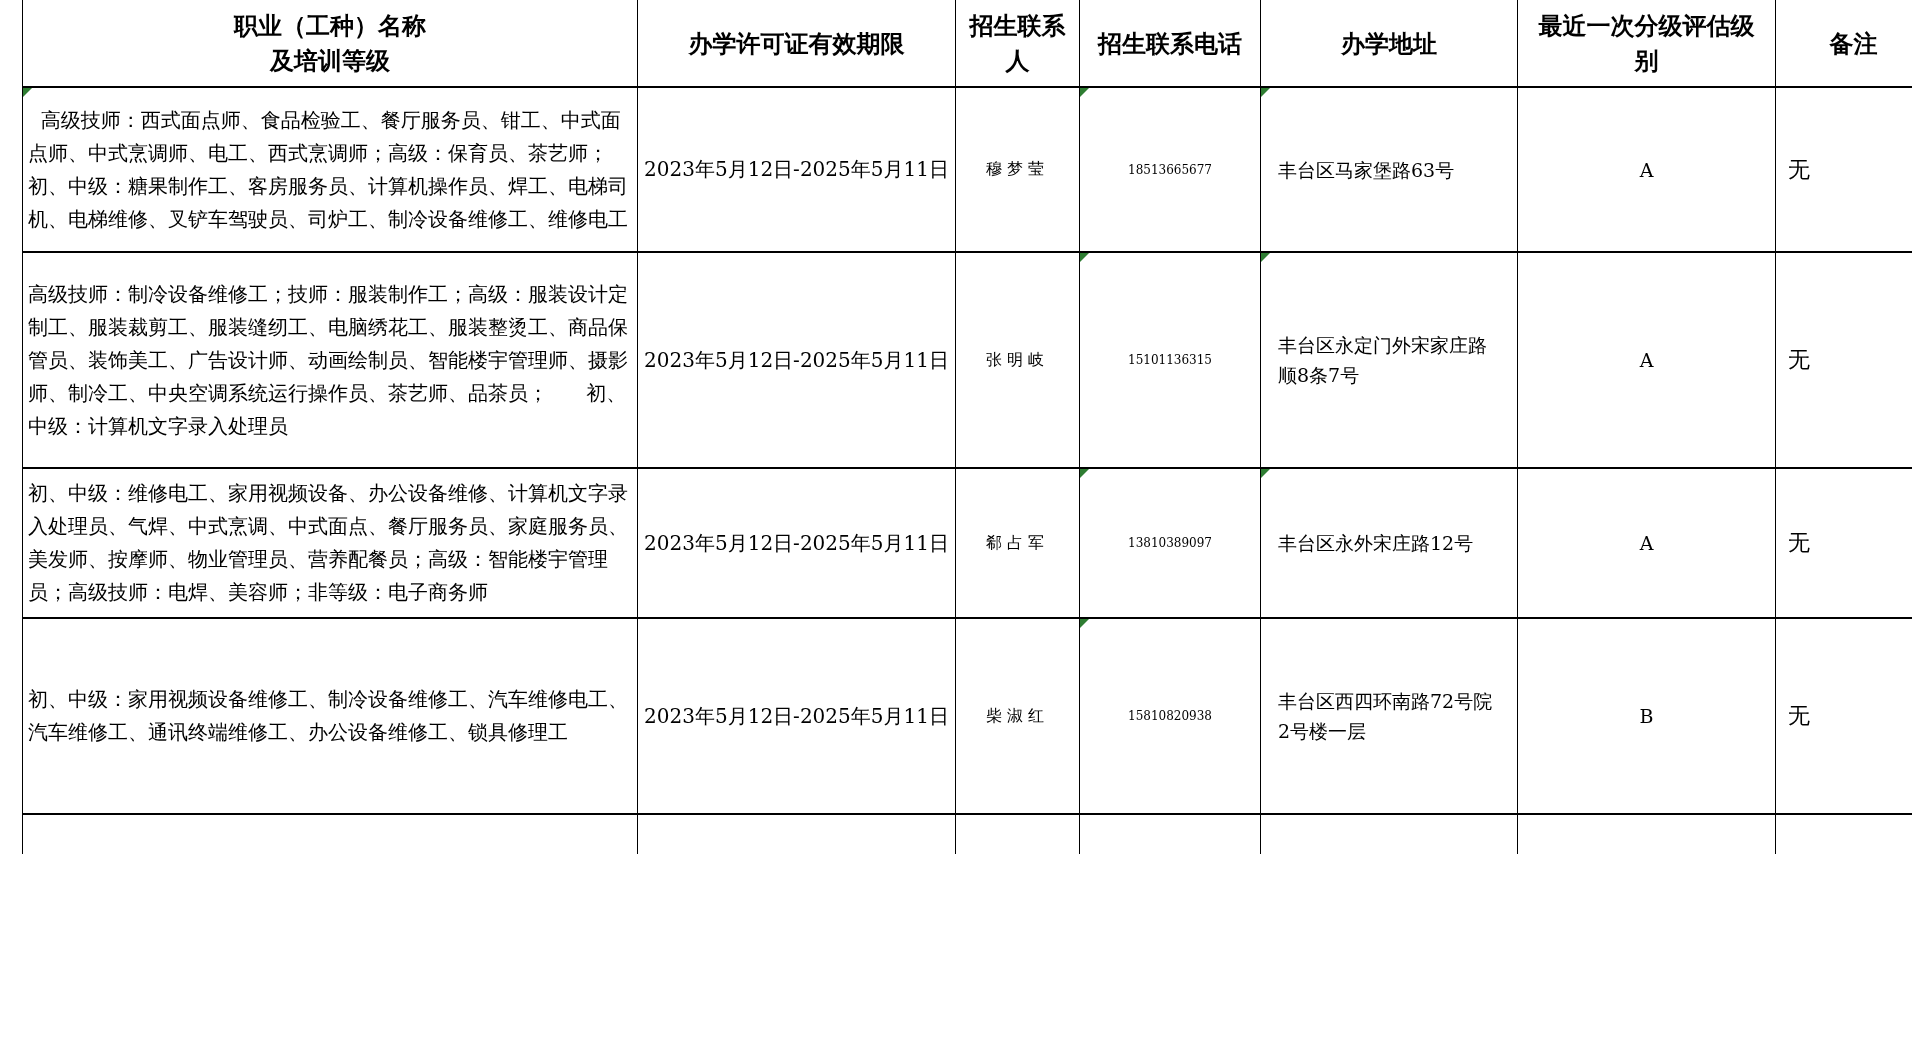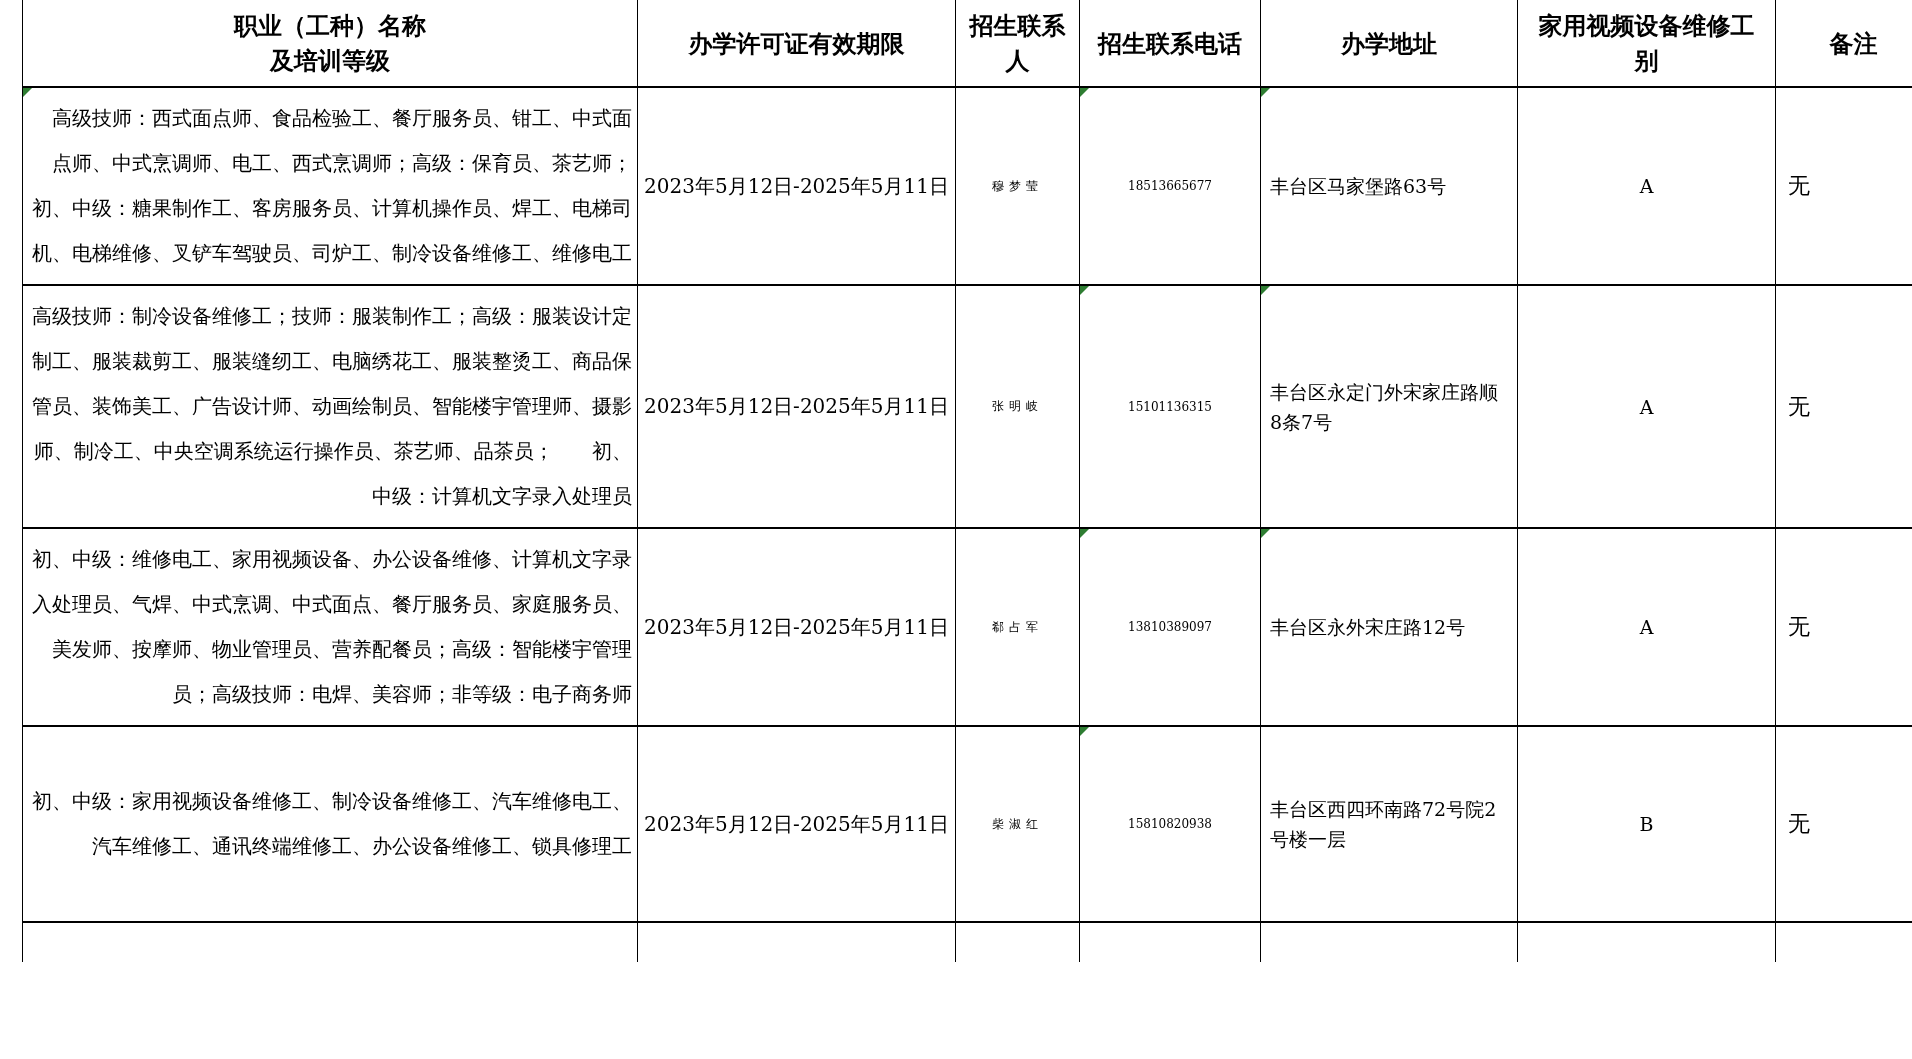--- a/index.html
+++ b/index.html
@@ -17,25 +17,25 @@
     border-top:2px solid #000;border-bottom:2px solid #000;
     vertical-align:middle;position:relative;box-sizing:border-box;
     padding:0;overflow:hidden;background:#fff;
   }
   .grid thead th{border-top:none;}
   .grid tr.partial td{border-bottom:none;}
   .grid th{
     font-size:24px;font-weight:bold;text-align:center;
     white-space:pre-line;line-height:35px;
   }
-  td.c-occ{font-size:20px;line-height:45px;text-align:right;padding:8px 5px;white-space:pre-wrap;}
+  td.c-occ{font-size:20px;line-height:33px;text-align:left;padding:1px 5px;white-space:pre-wrap;}
   td.c-lic{font-size:20px;text-align:center;}
-  td.c-name{font-size:12px;text-align:center;letter-spacing:5px;}
+  td.c-name{font-size:16px;text-align:center;letter-spacing:5px;}
   td.c-phone{font-size:12px;text-align:center;}
-  td.c-addr{font-size:19px;line-height:30px;text-align:left;padding:0 9px;white-space:pre-wrap;}
+  td.c-addr{font-size:19px;line-height:30px;text-align:left;padding:0 17px;white-space:pre-wrap;}
   td.c-level{font-size:19px;text-align:center;}
   td.c-remark{font-size:22px;text-align:left;padding-left:12px;}
   tr.r0{height:87px;}
   tr.r1{height:165px;}
   tr.r2{height:216px;}
   tr.r3{height:150px;}
   tr.r4{height:152px;}
   tr.r5{height:151px;}
   tr.r6{height:196px;}
   tr.partial{height:40px;}
@@ -60,21 +60,21 @@
     </colgroup>
     <thead>
       <tr class="r0">
         <th>职业（工种）名称
 及培训等级</th>
         <th>办学许可证有效期限</th>
         <th>招生联系
 人</th>
         <th>招生联系电话</th>
         <th>办学地址</th>
-        <th>家用视频设备维修工
+        <th>最近一次分级评估级
 别</th>
         <th>备注</th>
       </tr>
     </thead>
     <tbody>
       <tr class="r1">
         <td class="c-occ"><span class="marker" style="border-top-color: rgb(46, 125, 50);"></span><span>  高级技师：西式面点师、食品检验工、餐厅服务员、钳工、中式面点师、中式烹调师、电工、西式烹调师；高级：保育员、茶艺师；初、中级：糖果制作工、客房服务员、计算机操作员、焊工、电梯司机、电梯维修、叉铲车驾驶员、司炉工、制冷设备维修工、维修电工</span></td>
         <td class="c-lic">2023年5月12日-2025年5月11日</td>
         <td class="c-name">穆梦莹</td>
         <td class="c-phone"><span class="marker" style="border-top-color: rgb(46, 125, 50);"></span><span>18513665677</span></td>

